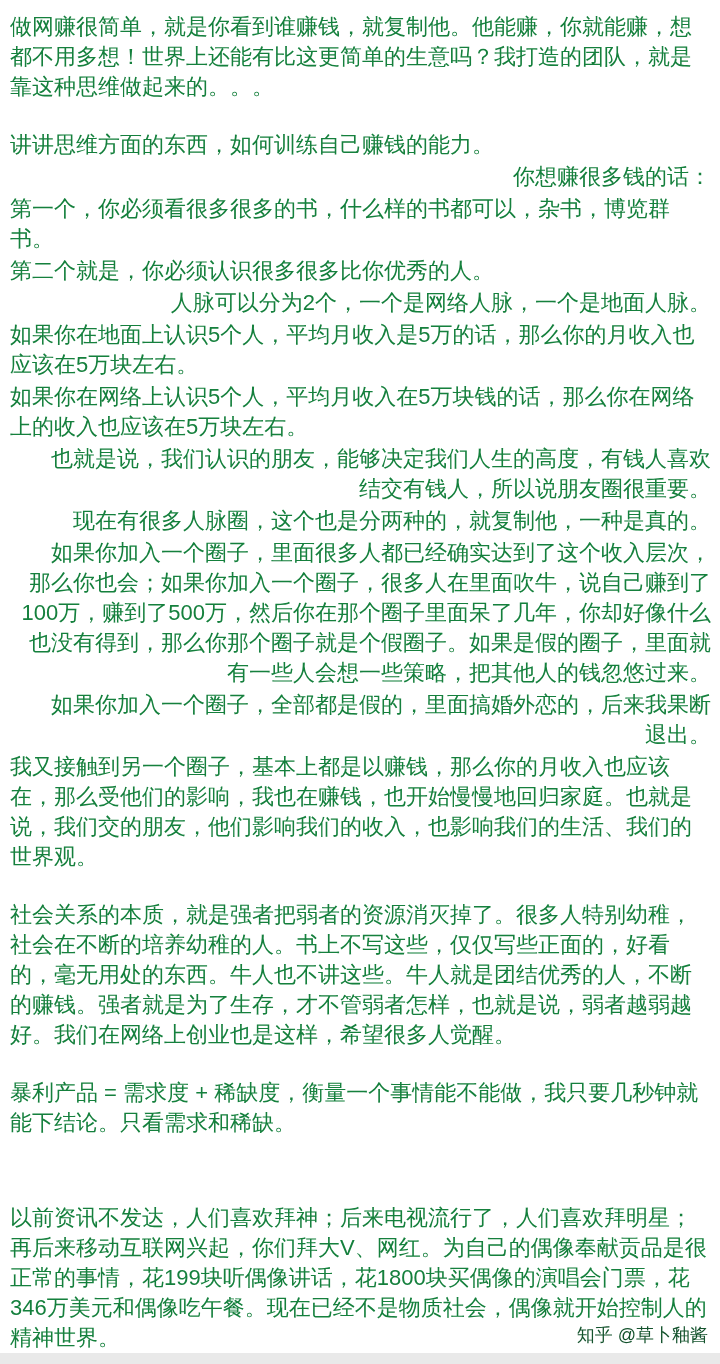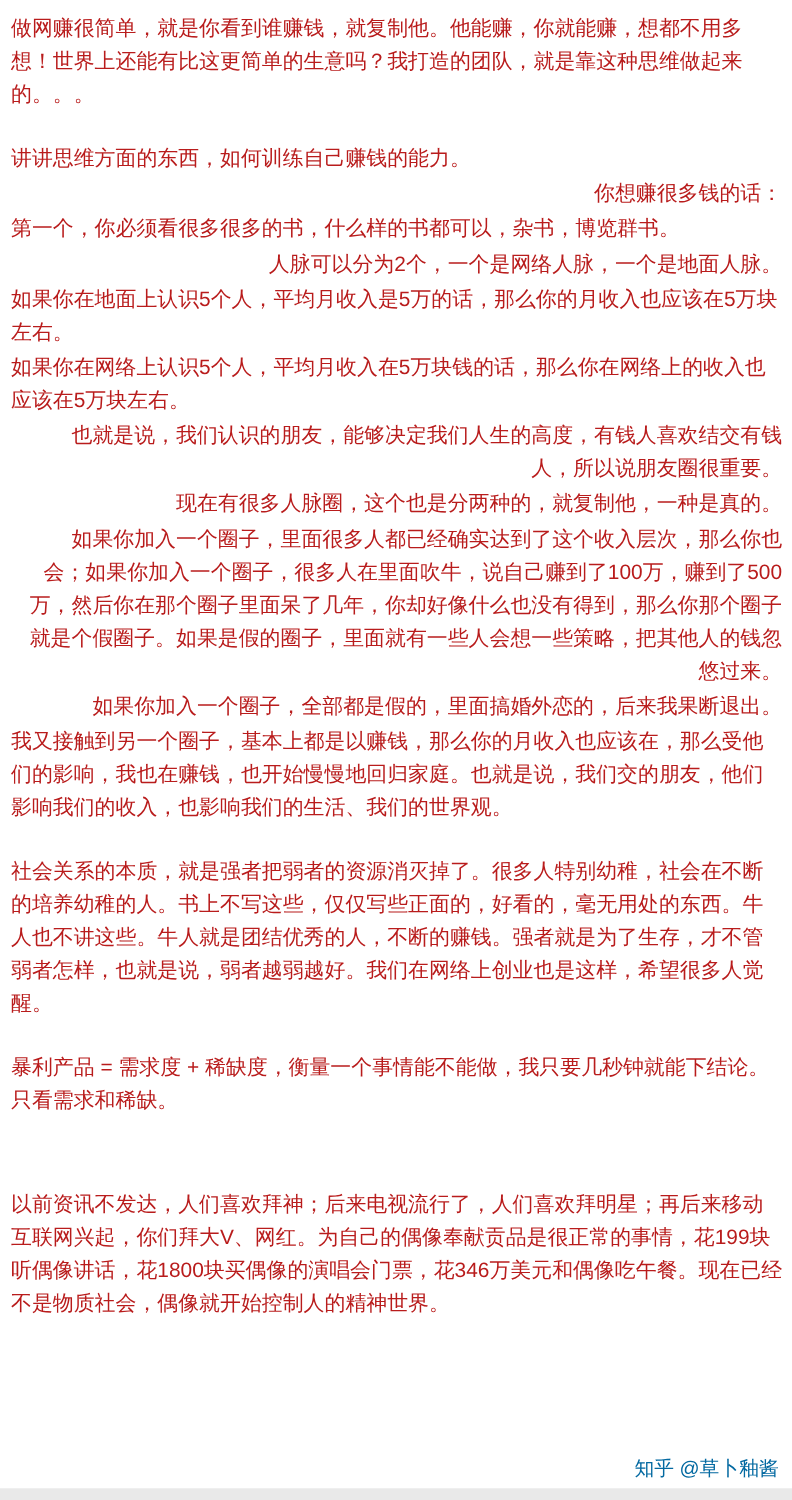--- a/index.html
+++ b/index.html
@@ -6,35 +6,35 @@
   body {
     width: 720px;
     height: 1364px;
     background: #ffffff;
     overflow: hidden;
     position: relative;
     font-family: "Liberation Sans", sans-serif;
   }
   .article {
     padding: 10px 9px 0 10px;
-    color: #b91c1c;
-    font-size: 19px;
+    color: #15803d;
+    font-size: 22px;
     line-height: 30px;
     letter-spacing: 0;
     text-align: left;
   }
   .para { margin: 2px 0; }
   .indent { text-indent: 27px; text-align: right; }
   .gap-lg { margin-top: 28px; }
   .gap-xl { margin-top: 65px; }
   .watermark {
     position: absolute;
     top: 1320px;
     right: 12px;
-    color: #0369a1;
+    color: #14532d;
     font-size: 18px;
     line-height: 30px;
     white-space: nowrap;
   }
   .bottom-bar {
     position: absolute;
     left: 0;
     bottom: 0;
     width: 720px;
     height: 11px;
@@ -42,20 +42,21 @@
   }
 </style>
 </head>
 <body>
 
 <div class="article">
   <p class="para">做网赚很简单，就是你看到谁赚钱，就复制他。他能赚，你就能赚，想都不用多想！世界上还能有比这更简单的生意吗？我打造的团队，就是靠这种思维做起来的。。。</p>
   <p class="para gap-lg">讲讲思维方面的东西，如何训练自己赚钱的能力。</p>
   <p class="para indent">你想赚很多钱的话：</p>
   <p class="para">第一个，你必须看很多很多的书，什么样的书都可以，杂书，博览群书。</p>
+  <p class="para">第二个就是，你必须认识很多很多比你优秀的人。</p>
   <p class="para indent">人脉可以分为2个，一个是网络人脉，一个是地面人脉。</p>
   <p class="para">如果你在地面上认识5个人，平均月收入是5万的话，那么你的月收入也应该在5万块左右。</p>
   <p class="para">如果你在网络上认识5个人，平均月收入在5万块钱的话，那么你在网络上的收入也应该在5万块左右。</p>
   <p class="para indent">也就是说，我们认识的朋友，能够决定我们人生的高度，有钱人喜欢结交有钱人，所以说朋友圈很重要。</p>
   <p class="para indent">现在有很多人脉圈，这个也是分两种的，就复制他，一种是真的。</p>
   <p class="para indent">如果你加入一个圈子，里面很多人都已经确实达到了这个收入层次，那么你也会；如果你加入一个圈子，很多人在里面吹牛，说自己赚到了100万，赚到了500万，然后你在那个圈子里面呆了几年，你却好像什么也没有得到，那么你那个圈子就是个假圈子。如果是假的圈子，里面就有一些人会想一些策略，把其他人的钱忽悠过来。</p>
   <p class="para indent">如果你加入一个圈子，全部都是假的，里面搞婚外恋的，后来我果断退出。</p>
   <p class="para">我又接触到另一个圈子，基本上都是以赚钱，那么你的月收入也应该在，那么受他们的影响，我也在赚钱，也开始慢慢地回归家庭。也就是说，我们交的朋友，他们影响我们的收入，也影响我们的生活、我们的世界观。</p>
   <p class="para gap-lg">社会关系的本质，就是强者把弱者的资源消灭掉了。很多人特别幼稚，社会在不断的培养幼稚的人。书上不写这些，仅仅写些正面的，好看的，毫无用处的东西。牛人也不讲这些。牛人就是团结优秀的人，不断的赚钱。强者就是为了生存，才不管弱者怎样，也就是说，弱者越弱越好。我们在网络上创业也是这样，希望很多人觉醒。</p>
   <p class="para gap-lg">暴利产品 = 需求度 + 稀缺度，衡量一个事情能不能做，我只要几秒钟就能下结论。只看需求和稀缺。</p>

